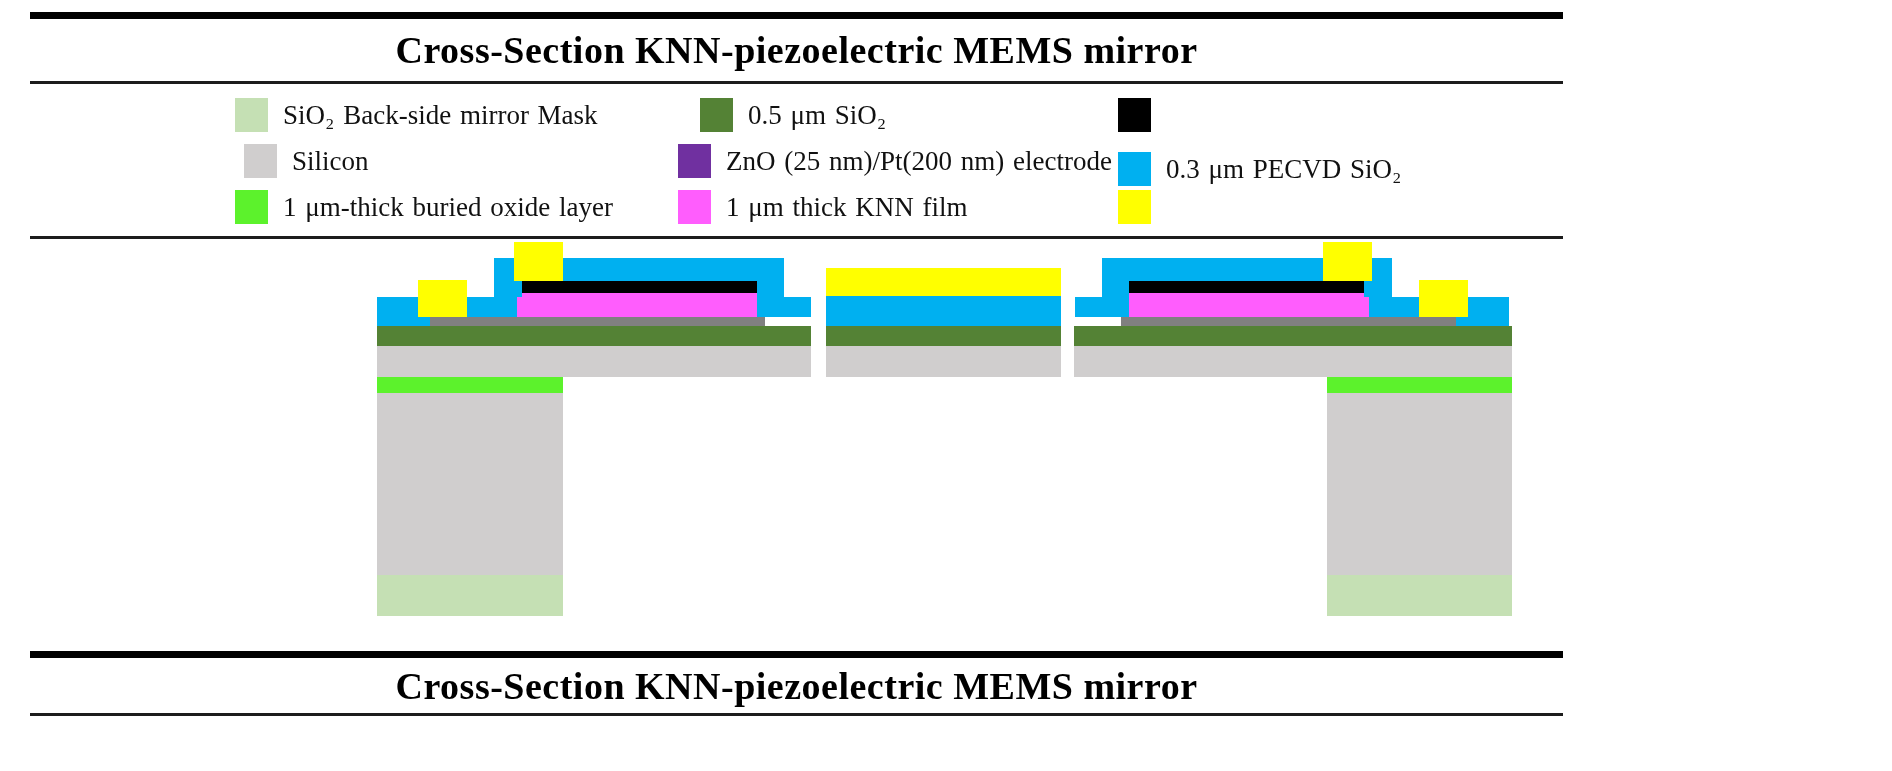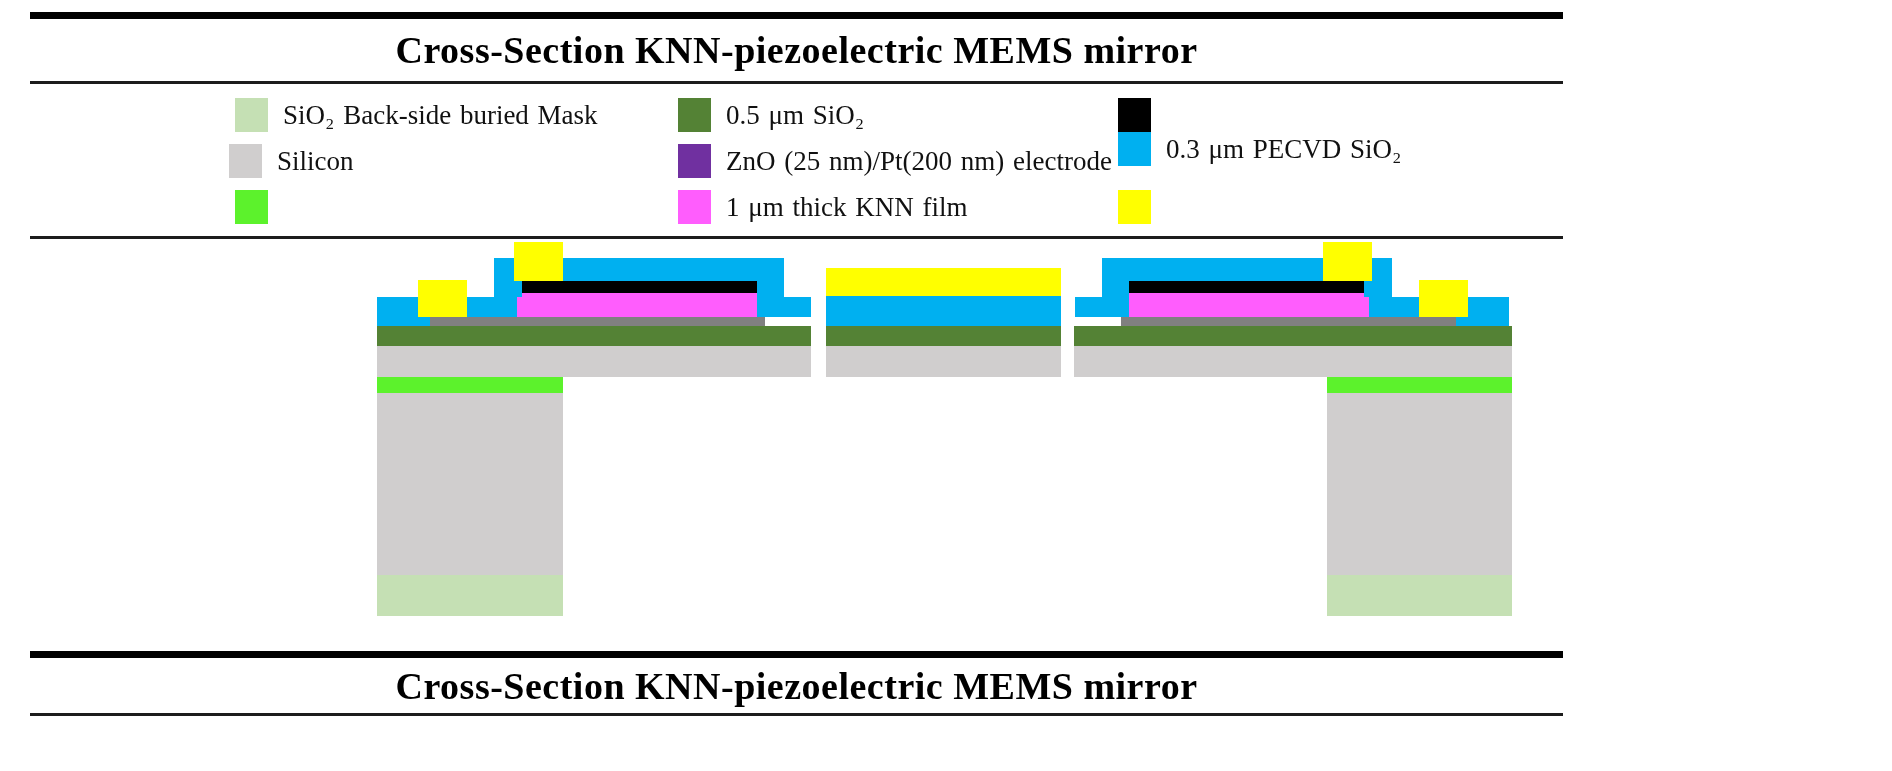--- a/index.html
+++ b/index.html
@@ -44,45 +44,46 @@
 
   <div class="rule thick" style="top:12px"></div>
 
   <div class="fig-title" style="top:27px">Cross-Section KNN-piezoelectric MEMS mirror</div>
 
   <div class="rule thin" style="top:81px"></div>
 
   <div>
       <div class="legend-item" style="left: 235px; top: 98px;">
         <span class="swatch" style="background: rgb(197, 224, 180);"></span>
-        <span class="legend-label">SiO₂ Back-side buried Mask</span>
+        <span class="legend-label">SiO₂ Back-side mirror Mask</span>
       </div>
-      <div class="legend-item" style="left: 220px; top: 144px; padding-left: 9px;">
+      <div class="legend-item" style="left: 235px; top: 144px; padding-left: 9px;">
         <span class="swatch" style="background: rgb(208, 206, 206);"></span>
         <span class="legend-label">Silicon</span>
       </div>
       <div class="legend-item" style="left: 235px; top: 190px;">
         <span class="swatch" style="background: rgb(92, 242, 44);"></span>
+        <span class="legend-label">1 μm-thick buried oxide layer</span>
       </div>
-      <div class="legend-item" style="left: 678px; top: 98px;">
+      <div class="legend-item" style="left: 700px; top: 98px;">
         <span class="swatch" style="background: rgb(84, 130, 53);"></span>
         <span class="legend-label">0.5 μm SiO₂</span>
       </div>
       <div class="legend-item" style="left: 678px; top: 144px;">
         <span class="swatch" style="background: rgb(112, 48, 160);"></span>
         <span class="legend-label">ZnO (25 nm)/Pt(200 nm) electrode</span>
       </div>
       <div class="legend-item" style="left: 678px; top: 190px;">
         <span class="swatch" style="background: rgb(255, 93, 253);"></span>
         <span class="legend-label">1 μm thick KNN film</span>
       </div>
       <div class="legend-item" style="left: 1118px; top: 98px;">
         <span class="swatch" style="background: rgb(0, 0, 0);"></span>
       </div>
-      <div class="legend-item" style="left: 1118px; top: 132px;">
+      <div class="legend-item" style="left: 1118px; top: 152px;">
         <span class="swatch" style="background: rgb(0, 176, 240);"></span>
         <span class="legend-label">0.3 μm PECVD SiO₂</span>
       </div>
       <div class="legend-item" style="left: 1118px; top: 190px;">
         <span class="swatch" style="background: rgb(255, 255, 0);"></span>
       </div>
     </div>
 
   <div class="rule thin" style="top:236px"></div>
 

